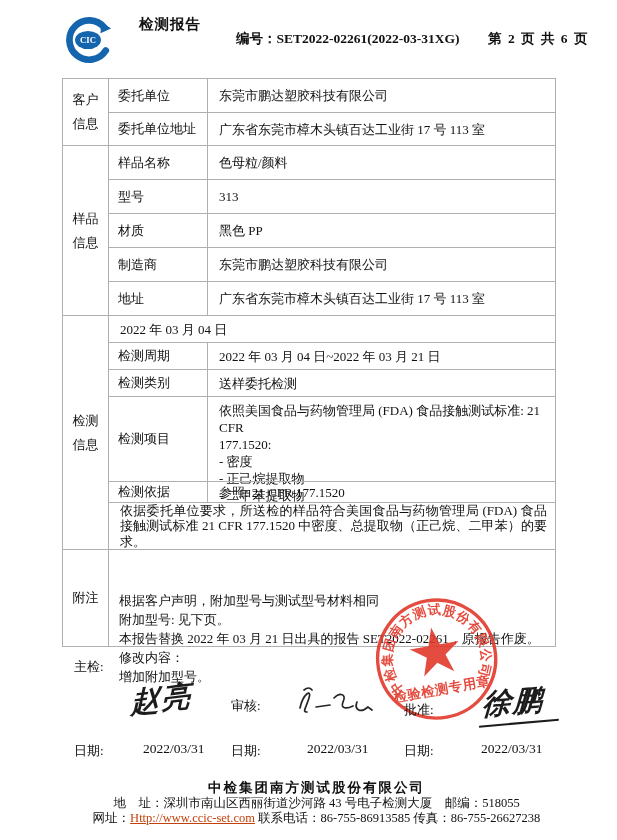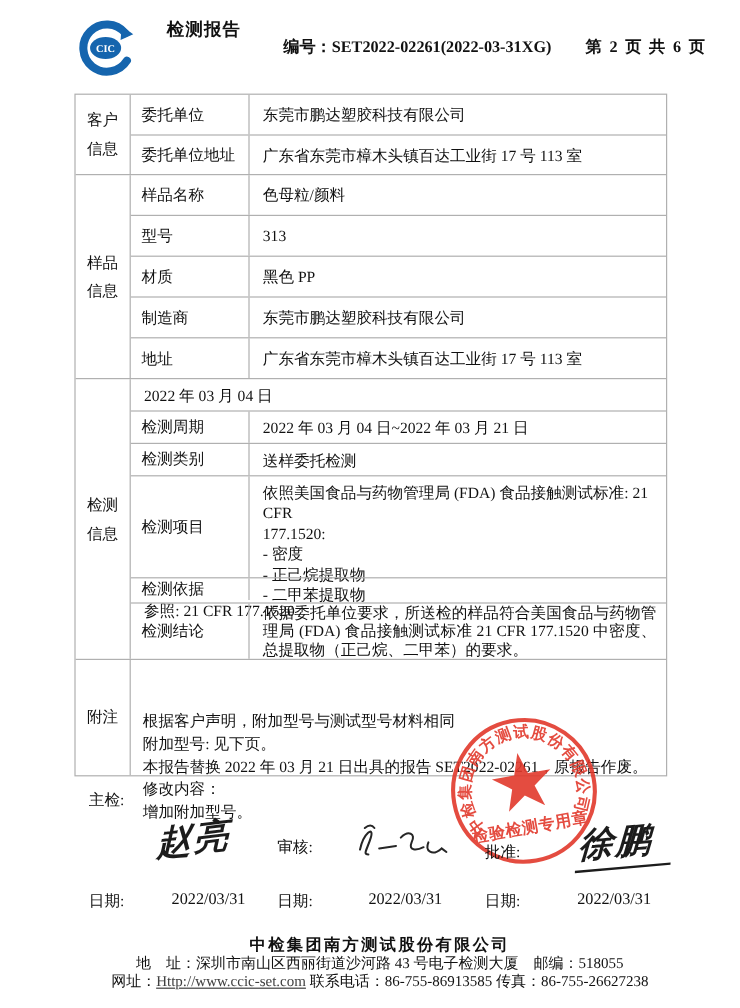--- a/index.html
+++ b/index.html
@@ -29,21 +29,21 @@
   .row.first{border-top:none;}
   .cell-field{
     width:89px;flex:none;border-right:1.5px solid #b0b0b0;
     display:flex;align-items:center;padding-left:9px;
   }
   .cell-value{
     flex:1;display:flex;align-items:center;
     padding-left:11px;padding-right:8px;white-space:pre-line;line-height:17px;
   }
   .h33{height:33px;} .h32{height:32px;} .h26{height:26px;}
-  .h84{height:84px;} .h20{height:20px;flex-direction:column;} .h46{height:46px;}
+  .h84{height:84px;} .h20{height:20px;} .h46{height:46px;}
   .row.h84 .cell-value{align-items:flex-start;padding-top:5px;line-height:17px;}
   .row.h46 .cell-value{line-height:15.5px;text-align:justify;}
   .note-row{display:flex;height:96px;}
   .note-cell{
     flex:1;padding:5px 10px 0 10px;white-space:pre-line;line-height:19px;margin-top:36px;
   }
   
   .sig-label{position:absolute;font-size:13px;}
   .sig-name{
     position:absolute;font-size:29px;font-style:italic;font-weight:bold;
@@ -54,21 +54,21 @@
   .sig-date{position:absolute;font-size:13.5px;}
   
   .stamp{
     position:absolute;left:354px;top:578px;width:166px;height:166px;
     transform:rotate(-10deg);opacity:0.9;pointer-events:none;
   }
   
   .footer-company{position:absolute;top:779px;left:0;width:100%;text-align:center;font-size:13.5px;font-weight:bold;letter-spacing:2px;}
   .footer-addr{position:absolute;top:795px;left:0;width:100%;text-align:center;font-size:12.5px;}
   .footer-web{position:absolute;top:810px;left:0;width:100%;text-align:center;font-size:12.5px;}
-  .footer-web a{color:#404040;text-decoration:underline;}
+  .footer-web a{color:#c2410c;text-decoration:underline;}
 </style>
 </head>
 <body>
 
 <div class="page">
 
   <svg class="logo" viewBox="0 0 52 50">
     <path d="M43,12 A20.5,20.5 0 1 0 44.5,36" fill="none" stroke="#1565ae" stroke-width="7" stroke-linecap="round"></path>
     <polygon points="40,6 50,13 39,18" fill="#1565ae"></polygon>
     <ellipse cx="26" cy="25" rx="13.5" ry="9.5" fill="#1565ae"></ellipse>
@@ -143,21 +143,20 @@
 177.1520:
 - 密度
 - 正己烷提取物
 - 二甲苯提取物</div>
         </div>
         <div class="row h20">
           <div class="cell-field">检测依据</div>
           <div class="cell-value">参照: 21 CFR 177.1520</div>
         </div>
         <div class="row h46">
-          <div class="cell-field">检测结论</div>
           <div class="cell-value">依据委托单位要求，所送检的样品符合美国食品与药物管理局 (FDA) 食品接触测试标准 21 CFR 177.1520 中密度、总提取物（正己烷、二甲苯）的要求。</div>
         </div>
       </div>
     </div>
 
     <div class="sec">
       <div class="sec-label">附注</div>
       <div class="sec-rows">
         <div class="note-row">
           <div class="note-cell">根据客户声明，附加型号与测试型号材料相同

